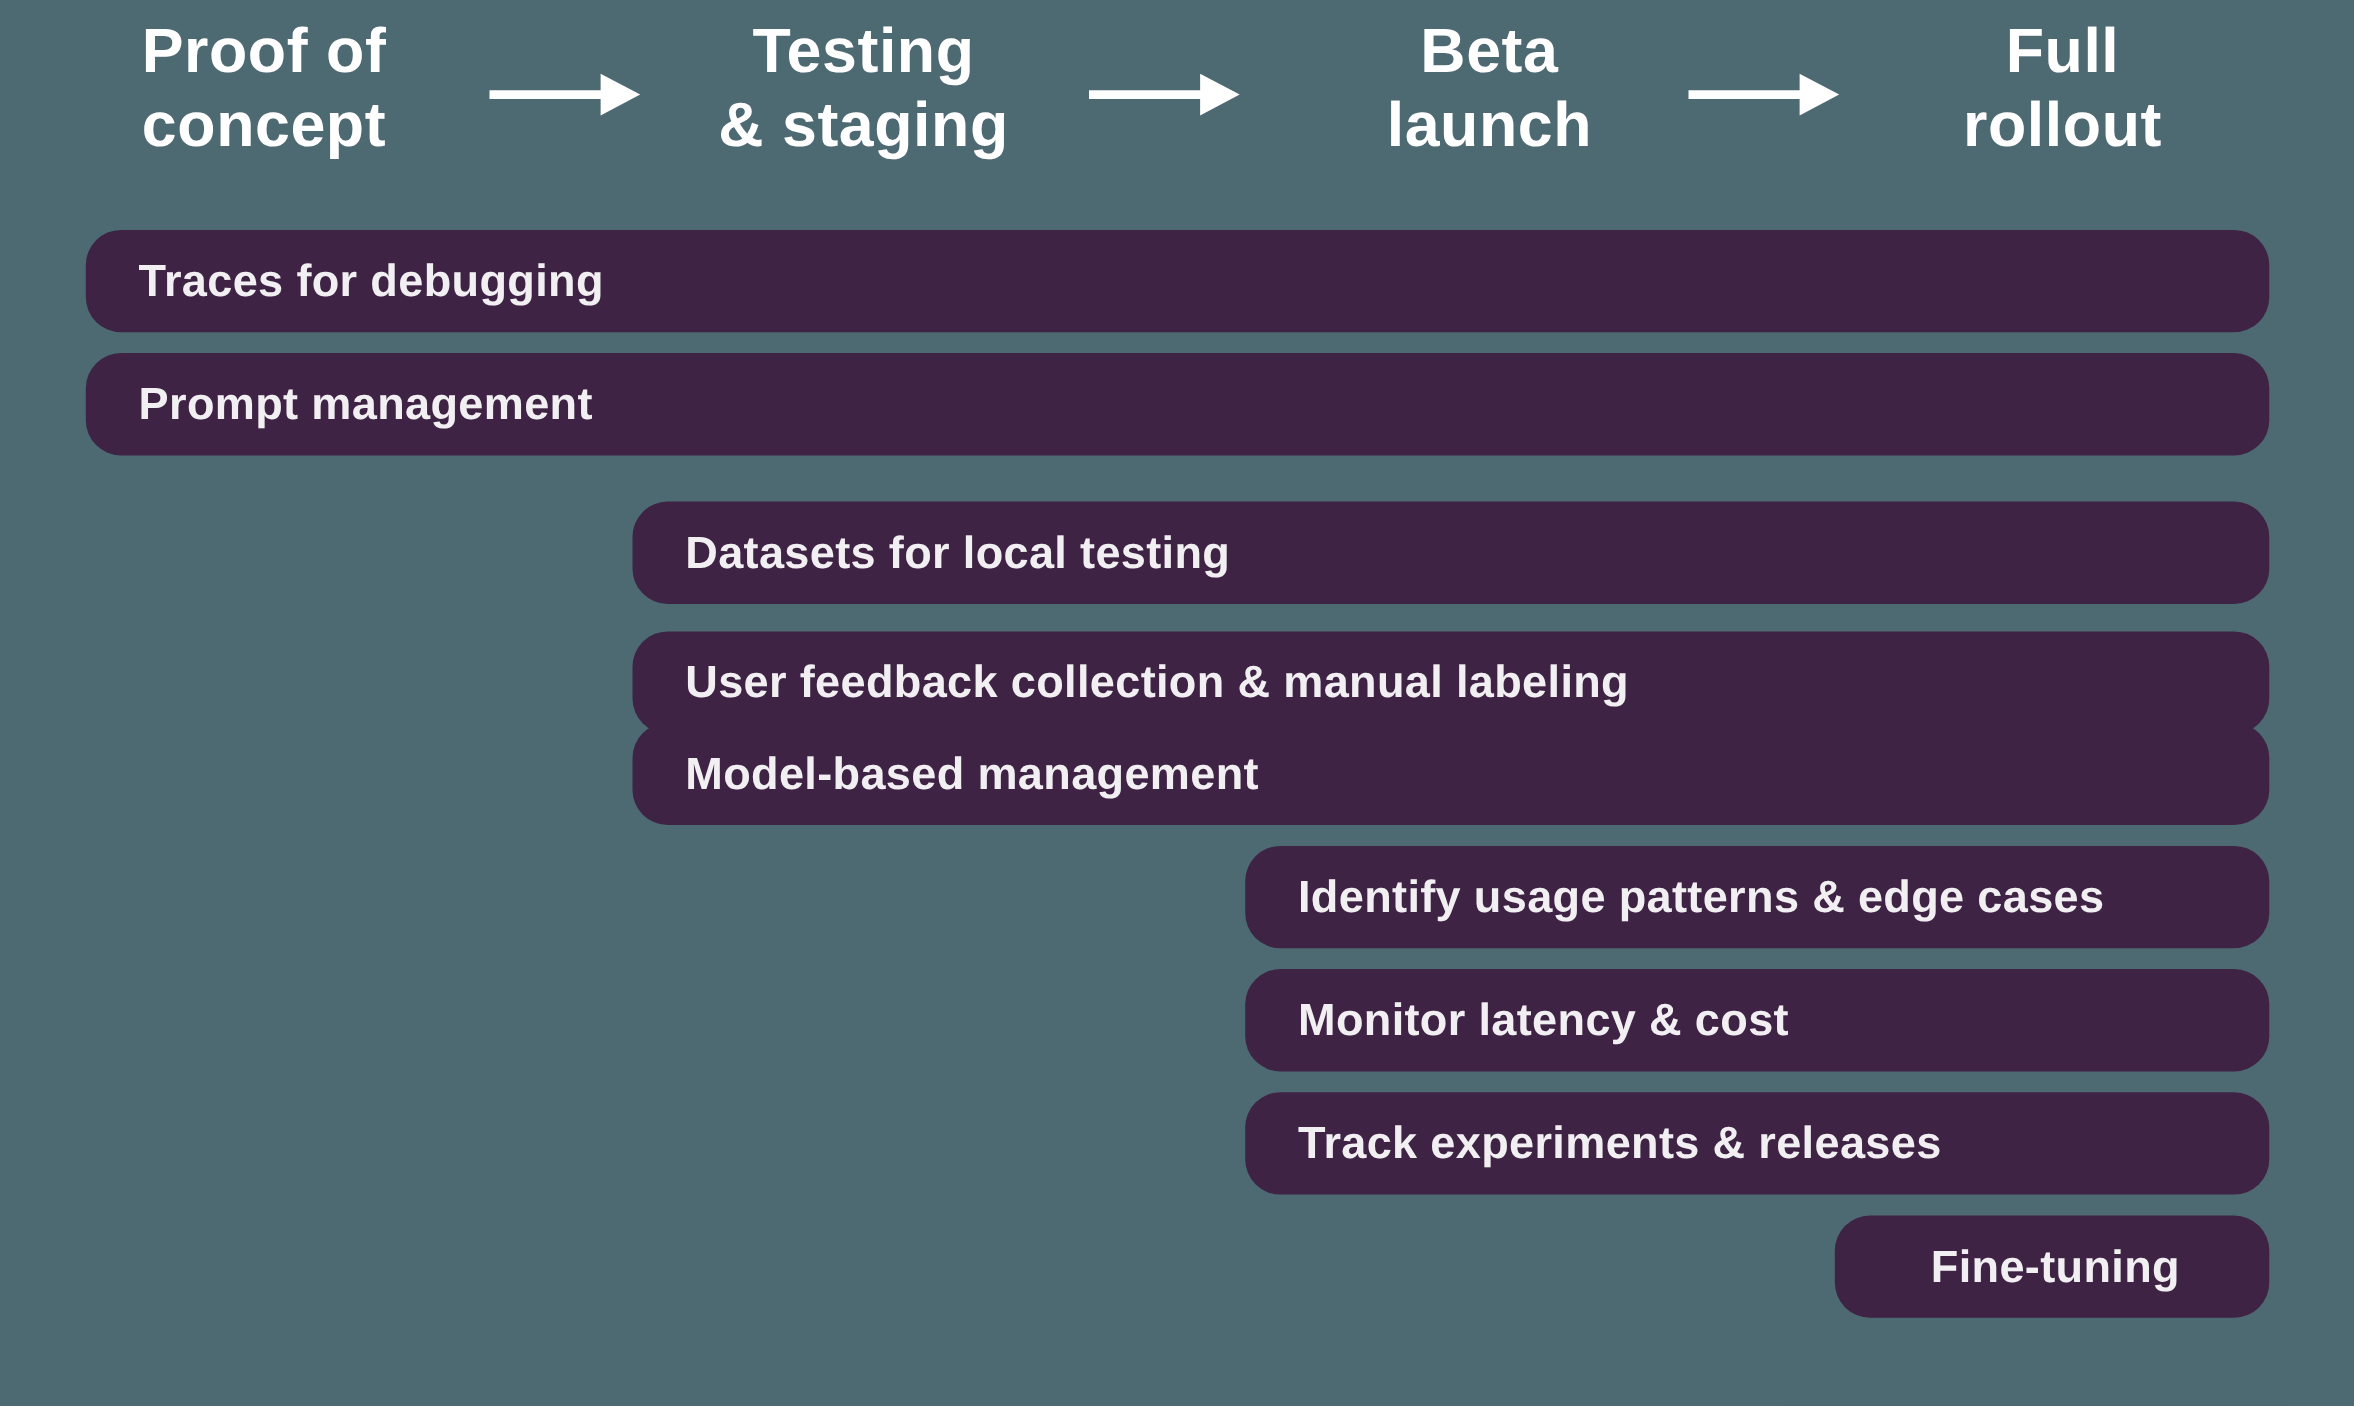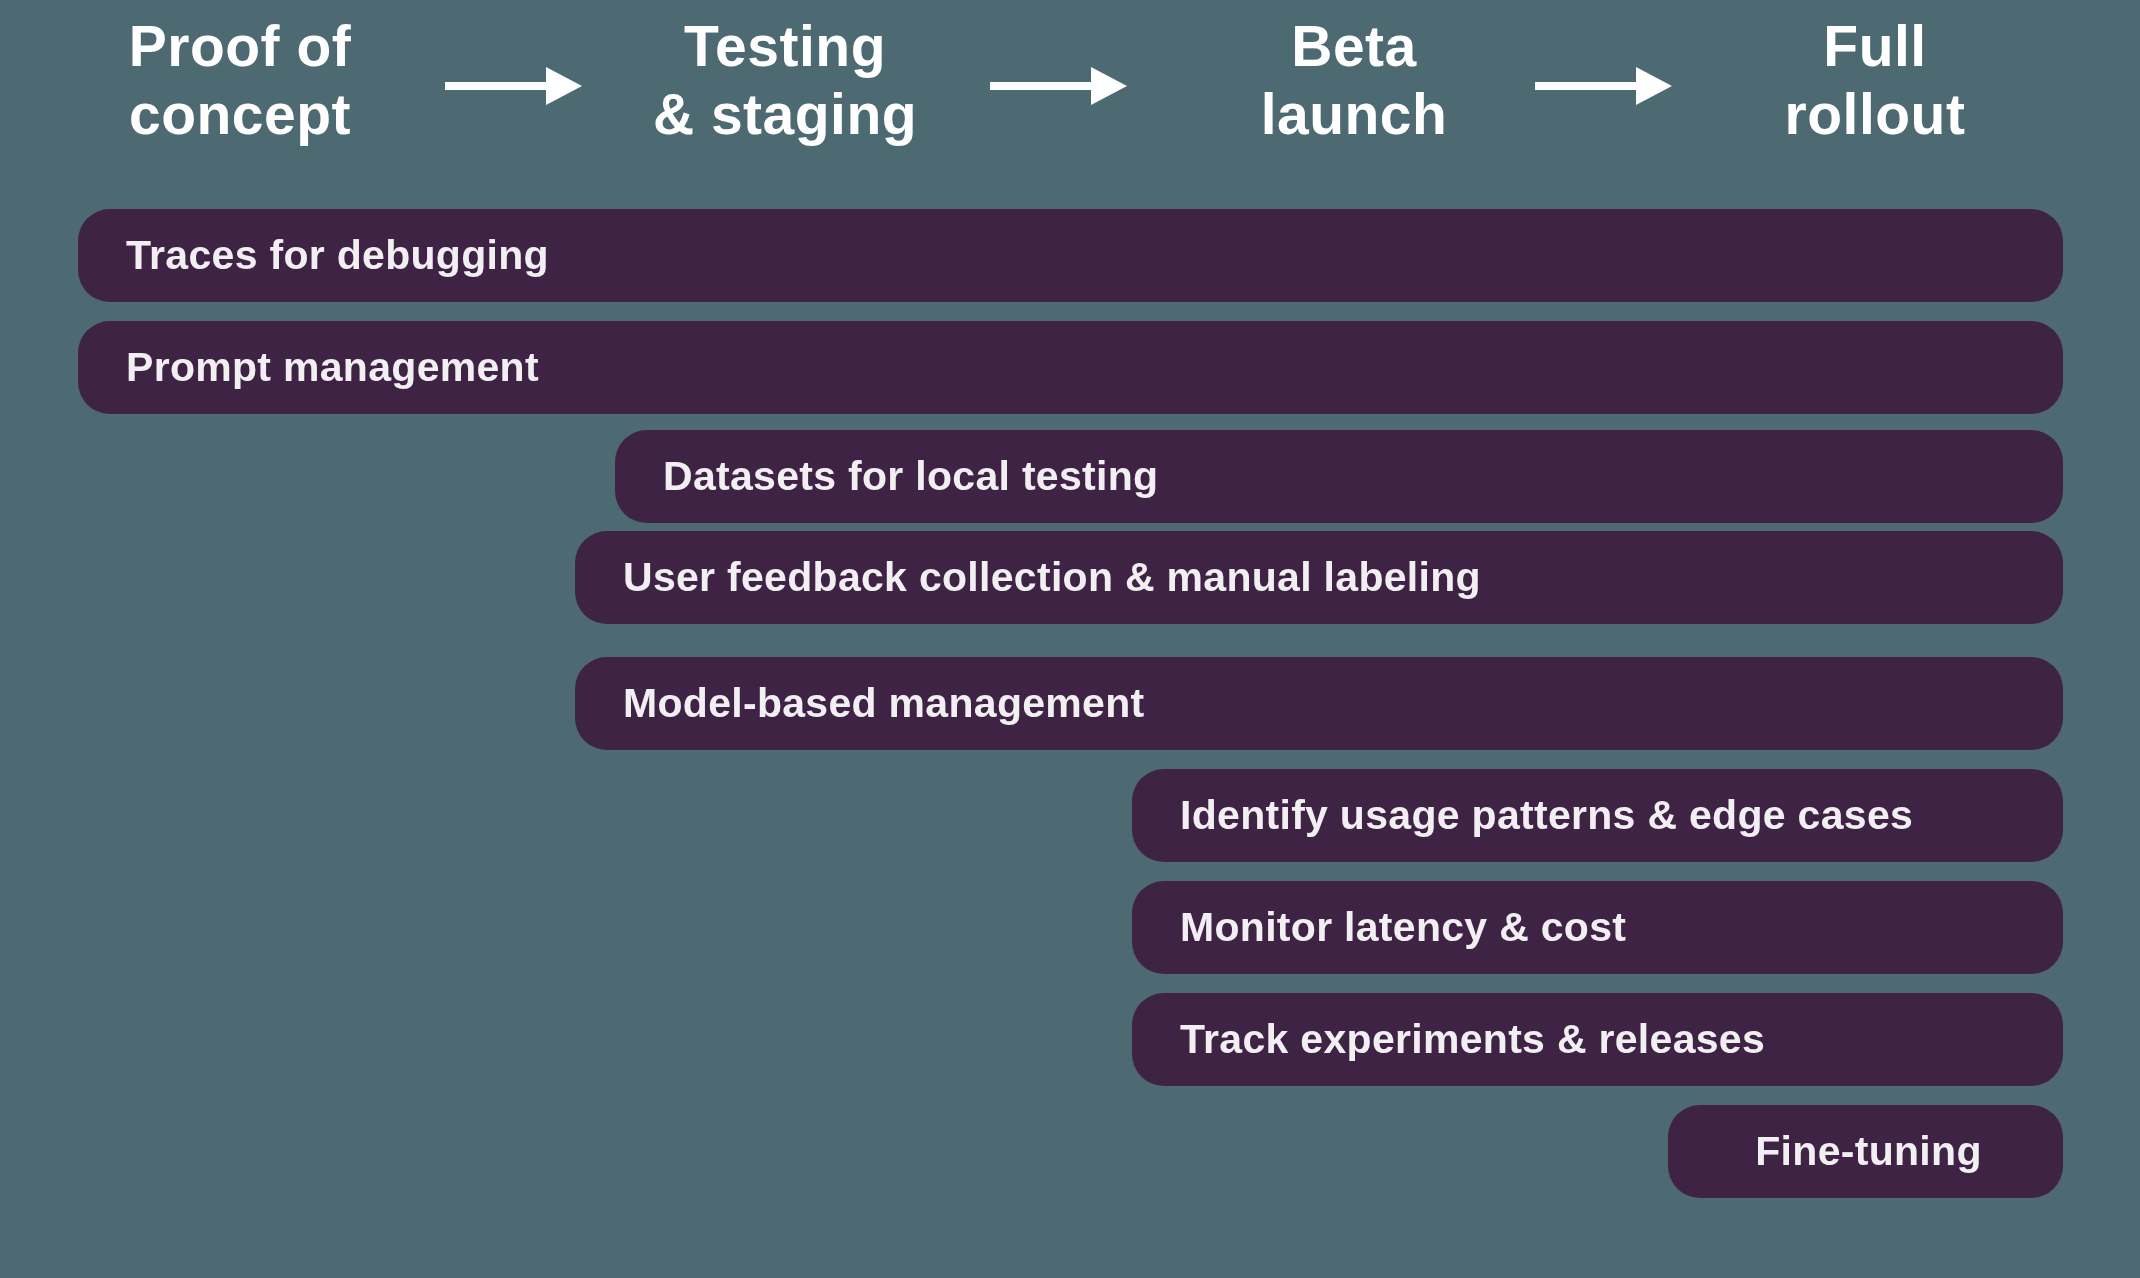--- a/index.html
+++ b/index.html
@@ -70,22 +70,22 @@
   }
   .bar.center { justify-content: center; padding-left: 6px; }
 
   .g1 { left: 78px; }
   .g2 { left: 575px; }
   .g3 { left: 1132px; }
   .g4 { left: 1668px; }
 
   .r0 { top: 209px; }
   .r1 { top: 321px; }
-  .r2 { top: 430px; margin-left: 40px; }
-  .r3 { top: 531px; text-align: center; }
+  .r2 { top: 456px; }
+  .r3 { top: 574px; text-align: center; }
   .r4 { top: 657px; }
   .r5 { top: 769px; }
   .r6 { top: 881px; }
   .r7 { top: 993px; }
   .r8 { top: 1105px; }
 </style>
 </head>
 <body>
 
 <div class="canvas">

